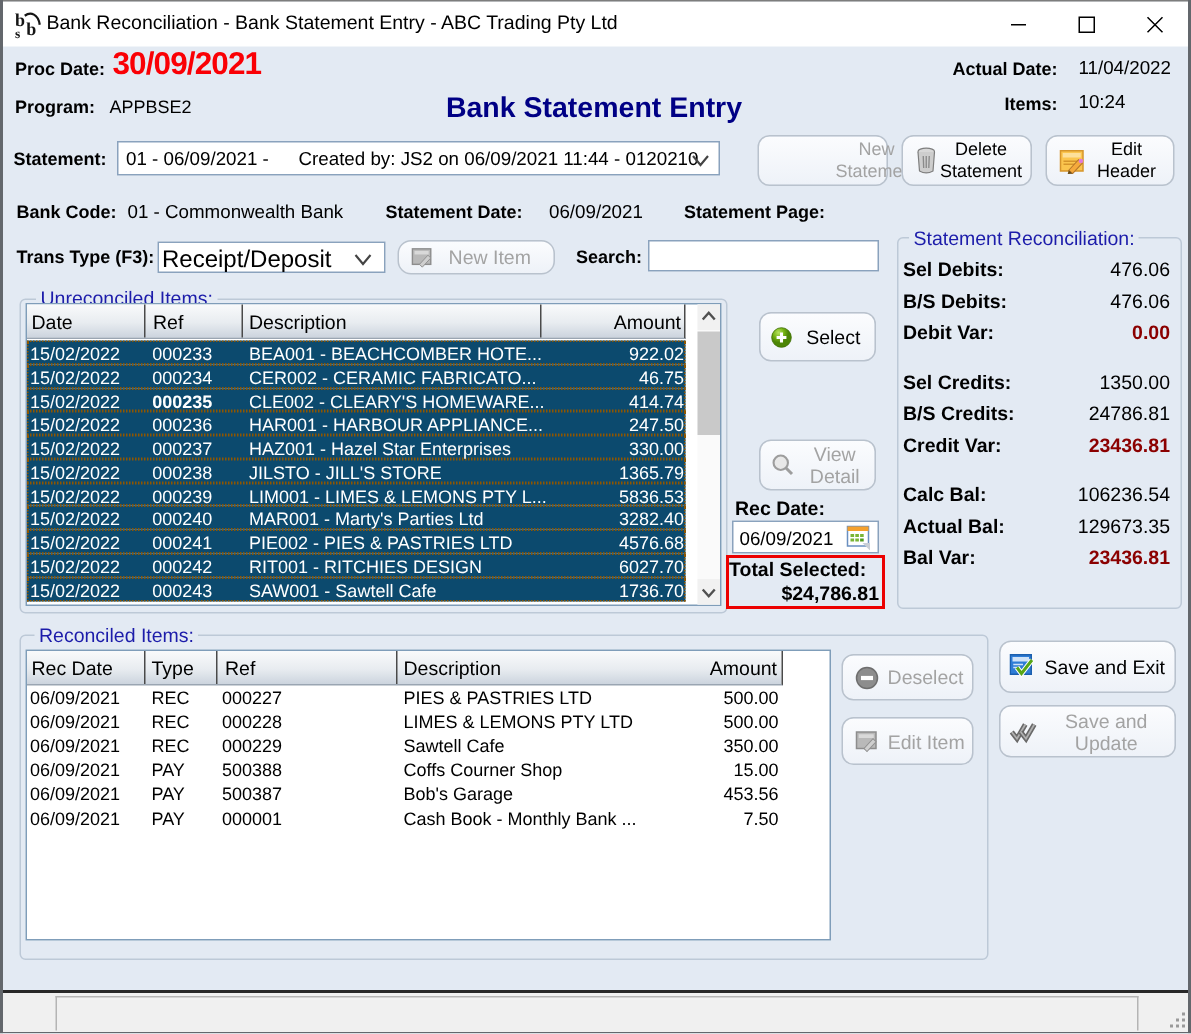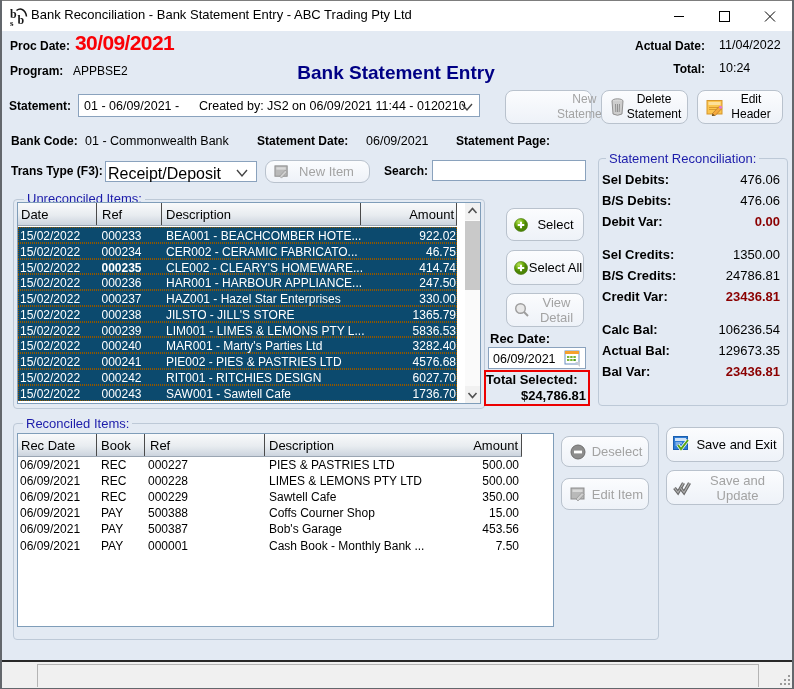--- a/index.html
+++ b/index.html
@@ -55,21 +55,21 @@
       </svg>
   </div>
 
   <div class="abs lbl" style="left:10px;top:39px;">Proc Date:</div>
   <div class="abs" style="left:75px;top:31px;font-size:21px;font-weight:bold;letter-spacing:-0.6px;color:#fa0005;">30/09/2021</div>
   <div class="abs lbl" style="left:10px;top:64px;">Program:</div>
   <div class="abs val" style="left:73px;top:64px;">APPBSE2</div>
   <div class="abs" style="left:296px;top:62px;width:200px;text-align:center;font-size:19px;font-weight:bold;color:#000085;">Bank Statement Entry</div>
   <div class="abs lbl" style="left:610px;top:39px;width:95px;text-align:right;">Actual Date:</div>
   <div class="abs val" style="left:719px;top:38px;font-size:12.5px;">11/04/2022</div>
-  <div class="abs lbl" style="left:610px;top:62px;width:95px;text-align:right;">Total:</div>
+  <div class="abs lbl" style="left:610px;top:62px;width:95px;text-align:right;">Items:</div>
   <div class="abs val" style="left:719px;top:61px;font-size:12.5px;">10:24</div>
 
   <div class="abs lbl" style="left:9px;top:99px;">Statement:</div>
   <div class="abs combo" style="left:78px;top:94px;width:402px;height:23px;">
     <div class="abs val" style="left:5px;top:4px;font-size:12.5px;">01 - 06/09/2021 -</div>
     <div class="abs val" style="left:120px;top:4px;font-size:12.5px;">Created by: JS2 on 06/09/2021 11:44 - 0120210</div>
     <svg class="abs" style="right:6px;top:7px" width="12" height="10">
         <path d="M1 2 L6 8 L11 2" stroke="#444" stroke-width="1.4" fill="none"></path>
       </svg>
   </div>
@@ -229,27 +229,20 @@
           <radialGradient id="g1" cx="35%" cy="25%">
             <stop offset="0%" stop-color="#b7e35e"></stop>
             <stop offset="60%" stop-color="#72b010"></stop>
             <stop offset="100%" stop-color="#4c8505"></stop>
           </radialGradient>
         </defs>
       <circle cx="7.5" cy="7.5" r="7" fill="url(#g1)" stroke="#3f7003" stroke-width="0.6"></circle>
       <path d="M7.5 4 V11 M4 7.5 H11" stroke="#fff" stroke-width="2.2"></path>
     </svg>
     <div class="btxt" style="flex:1;font-size:13px;">Select</div>
-  </div>
-  <div class="btn" style="left:506px;top:250px;width:78px;height:35px;">
-    <svg style="margin-left:7px" width="14" height="14" viewBox="0 0 15 15">
-      <circle cx="7.5" cy="7.5" r="7" fill="url(#g1)" stroke="#3f7003" stroke-width="0.6"></circle>
-      <path d="M7.5 4 V11 M4 7.5 H11" stroke="#fff" stroke-width="2.2"></path>
-    </svg>
-    <div class="btxt" style="flex:1;font-size:13px;white-space:nowrap;">Select All</div>
   </div>
   <div class="btn" style="left:506px;top:293px;width:78px;height:34px;">
     <svg style="margin-left:7px" width="16" height="16" viewBox="0 0 16 16">
       <circle cx="6.5" cy="6.5" r="4.8" fill="#e8e8e8" stroke="#9d9d9d" stroke-width="1.4"></circle>
       <path d="M10 10 L14 14" stroke="#9d9d9d" stroke-width="2"></path>
     </svg>
     <div class="btxt dis" style="flex:1;font-size:13px;">View<br>Detail</div>
   </div>
   <div class="abs lbl" style="left:490px;top:331px;font-size:13px;">Rec Date:</div>
   <div class="abs combo" style="left:488px;top:347px;width:98px;height:22px;">
@@ -292,21 +285,21 @@
   <div class="abs srlabel" style="left:602px;top:343px;">Actual Bal:</div>
     <div class="abs srval" style="left:676px;top:343px;">129673.35</div>
   <div class="abs srlabel" style="left:602px;top:364px;">Bal Var:</div>
     <div class="abs srval srred" style="left:676px;top:364px;">23436.81</div>
 
   <div class="gbox" style="left:13px;top:423px;width:646px;height:217px;"></div>
   <div class="glabel" style="left:23px;top:416px;">Reconciled Items:</div>
   <div class="tbl" style="left:17px;top:433px;width:537px;height:194px;">
     <div class="thead" style="width:504px;">
       <div class="htxt" style="left:3px;">Rec Date</div>
-      <div class="htxt" style="left:83px;">Book</div>
+      <div class="htxt" style="left:83px;">Type</div>
       <div class="htxt" style="left:132px;">Ref</div>
       <div class="htxt" style="left:251px;">Description</div>
       <div class="htxt" style="right:3px;">Amount</div>
       <div class="hdiv" style="left:78px;"></div>
       <div class="hdiv" style="left:126px;"></div>
       <div class="hdiv" style="left:246px;"></div>
     </div>
     <div id="brows" class="abs" style="left:0;top:23px;width:535px;">
 <div class="abs" style="top:1.0px;left:0;width:535px;height:16px;">
           <div class="brow" style="left:2px;">06/09/2021</div>

